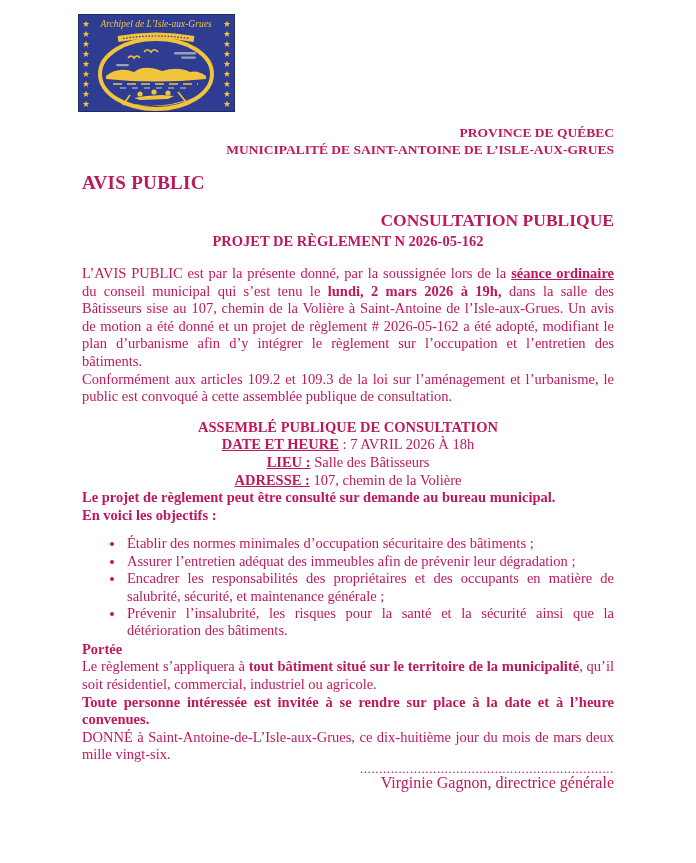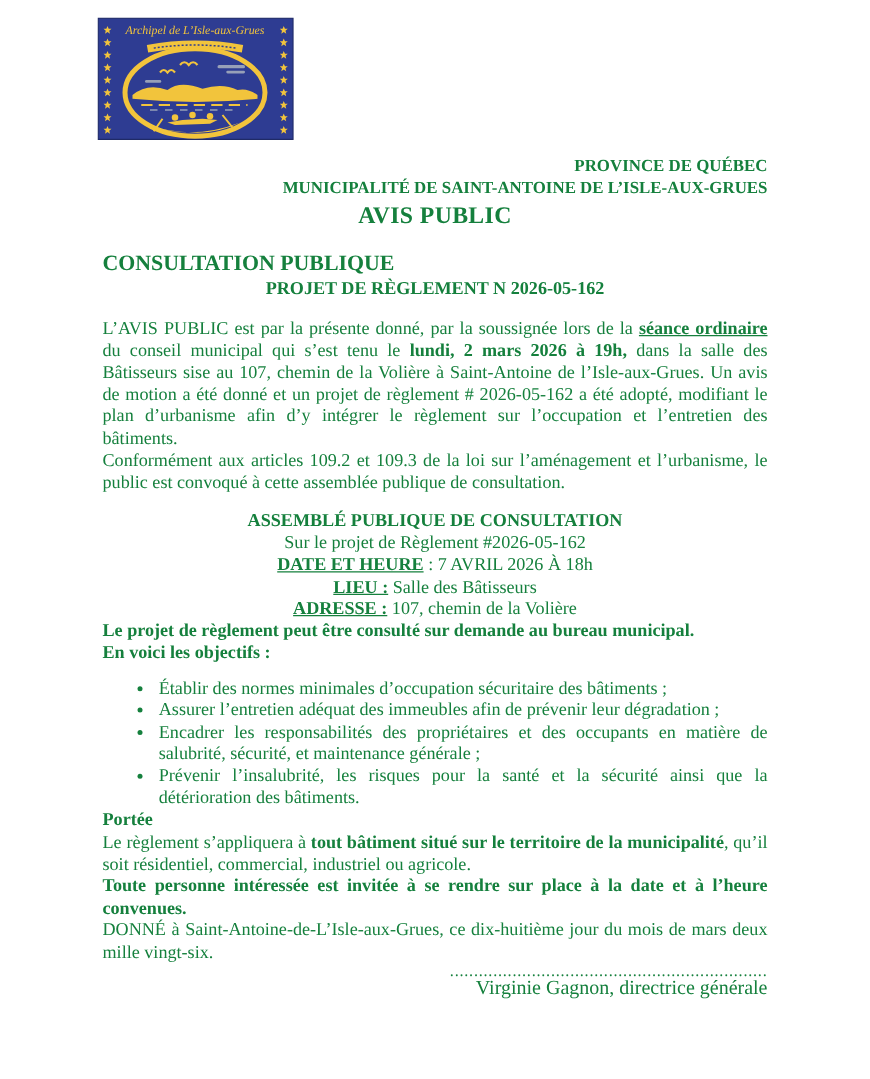--- a/index.html
+++ b/index.html
@@ -6,26 +6,26 @@
   .page {
     position:relative;
     width:696px; height:863px;
     box-sizing:border-box;
     padding:14px 82px 0 82px;
     background:#ffffff;
     overflow:hidden;
     font-family:"Liberation Serif", serif;
     font-size:14.5px;
     line-height:17.6px;
-    color:#15803d;
+    color:#be185d;
   }
   .logo { display:block; margin-left:-4px; }
   .head-lines { text-align:right; font-weight:bold; font-size:13.5px; line-height:17px; margin-top:12px; }
-  .avis   { text-align:center; font-weight:bold; font-size:19px;   line-height:22px; margin-top:4px; letter-spacing:.3px; }
-  .consult{ text-align:left; font-weight:bold; font-size:17.5px; line-height:20px; margin-top:16px; }
+  .avis   { text-align:left; font-weight:bold; font-size:19px;   line-height:22px; margin-top:14px; letter-spacing:.3px; }
+  .consult{ text-align:right; font-weight:bold; font-size:17.5px; line-height:20px; margin-top:16px; }
   .projet { text-align:center; font-weight:bold; font-size:14.5px; line-height:18px; margin-top:2px; }
   p { margin:0; }
   .just { text-align:justify; }
   .mt { margin-top:15px; }
   .mts { margin-top:0; }
   .b { font-weight:bold; }
   .u { text-decoration:underline; }
   .assembly { text-align:center; margin-top:13px; }
   .assembly div { line-height:17.6px; }
   ul.objectives { margin:11px 0 0 0; padding-left:43px; }
@@ -107,21 +107,20 @@
   <div class="avis">AVIS PUBLIC</div>
   <div class="consult">CONSULTATION PUBLIQUE</div>
   <div class="projet">PROJET DE RÈGLEMENT N 2026-05-162</div>
 
   <p class="just mt"><span>L’AVIS PUBLIC est par la présente donné, par la soussignée lors de la </span><span class="b u">séance ordinaire</span><span> du conseil municipal qui s’est tenu le </span><span class="b">lundi, 2 mars 2026 à 19h,</span><span> dans la salle des Bâtisseurs sise au 107, chemin de la Volière à Saint-Antoine de l’Isle-aux-Grues. Un avis de motion a été donné et un projet de règlement # 2026-05-162 a été adopté, modifiant le plan d’urbanisme afin d’y intégrer le règlement sur l’occupation et l’entretien des bâtiments.</span></p>
 
   <p class="just mts">Conformément aux articles 109.2 et 109.3 de la loi sur l’aménagement et l’urbanisme, le public est convoqué à cette assemblée publique de consultation.</p>
 
   <div class="assembly">
     <div class="b">ASSEMBLÉ PUBLIQUE DE CONSULTATION</div>
-    <div>Sur le projet de Règlement #2026-05-162</div>
     <div><span class="b u">DATE ET HEURE</span><span> : 7 AVRIL 2026 À 18h</span></div>
     <div><span class="b u">LIEU :</span><span> Salle des Bâtisseurs</span></div>
     <div><span class="b u">ADRESSE :</span><span> 107, chemin de la Volière</span></div>
   </div>
 
   <p class="b mts"><span>Le projet de règlement peut être consulté sur demande au bureau municipal.</span><br><span>En voici les objectifs :</span></p>
 
   <ul class="objectives">
     <li>Établir des normes minimales d’occupation sécuritaire des bâtiments ;</li>
     <li>Assurer l’entretien adéquat des immeubles afin de prévenir leur dégradation ;</li>

